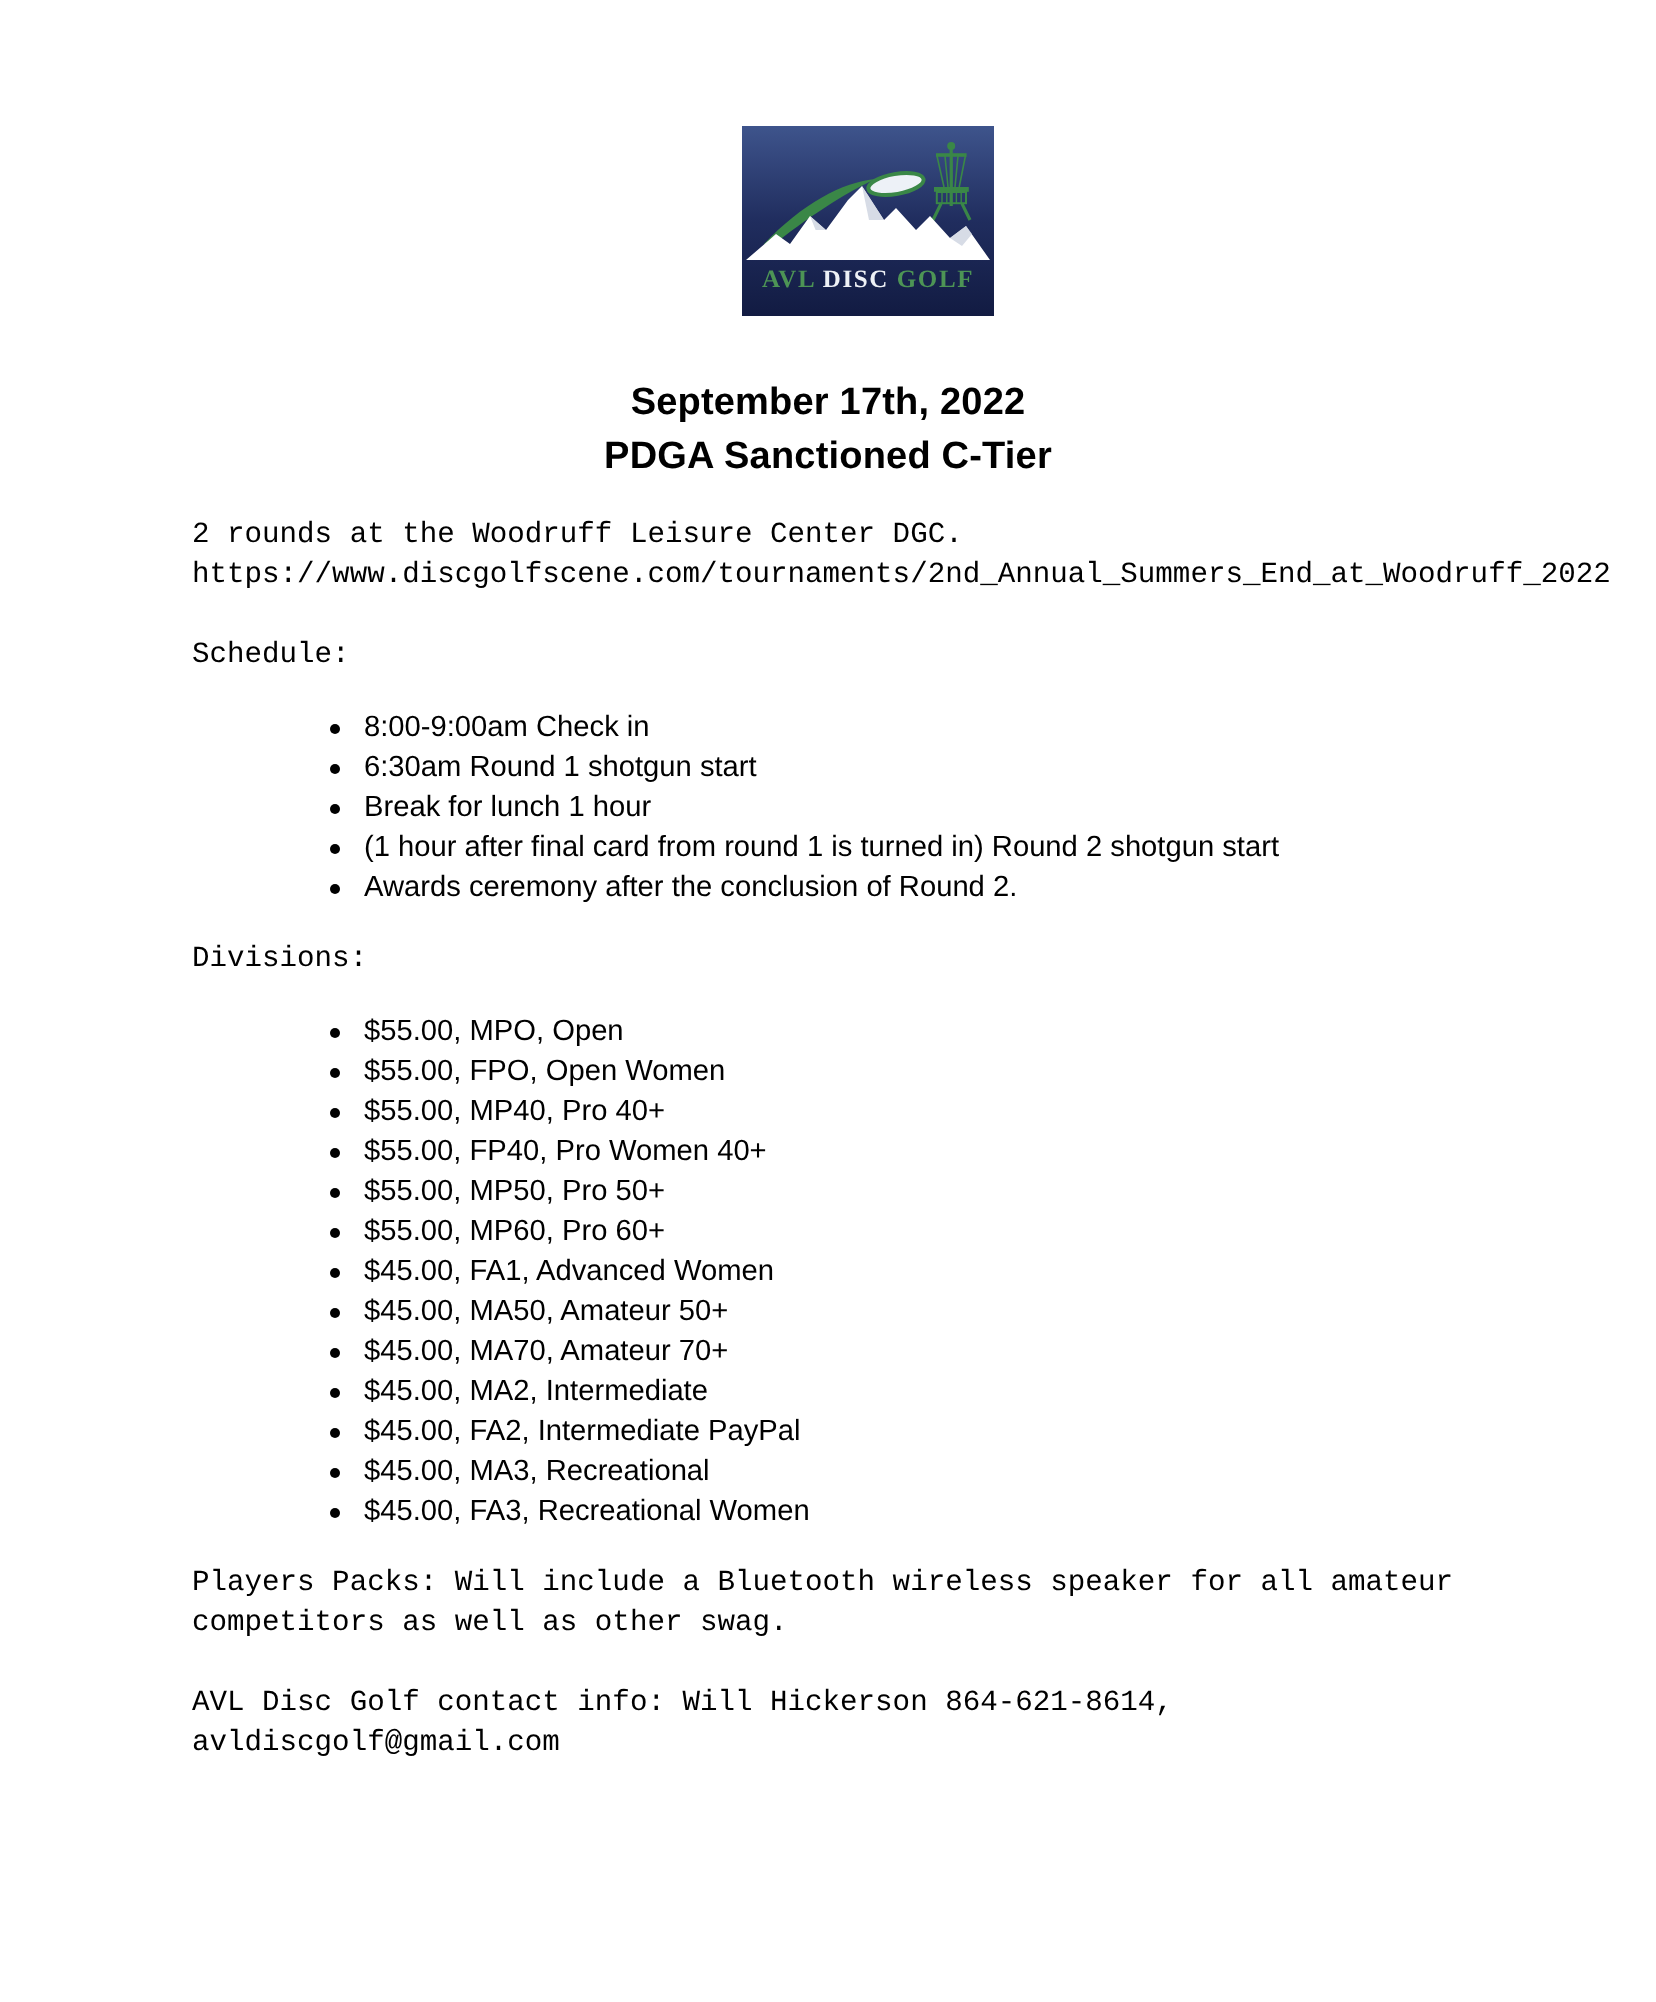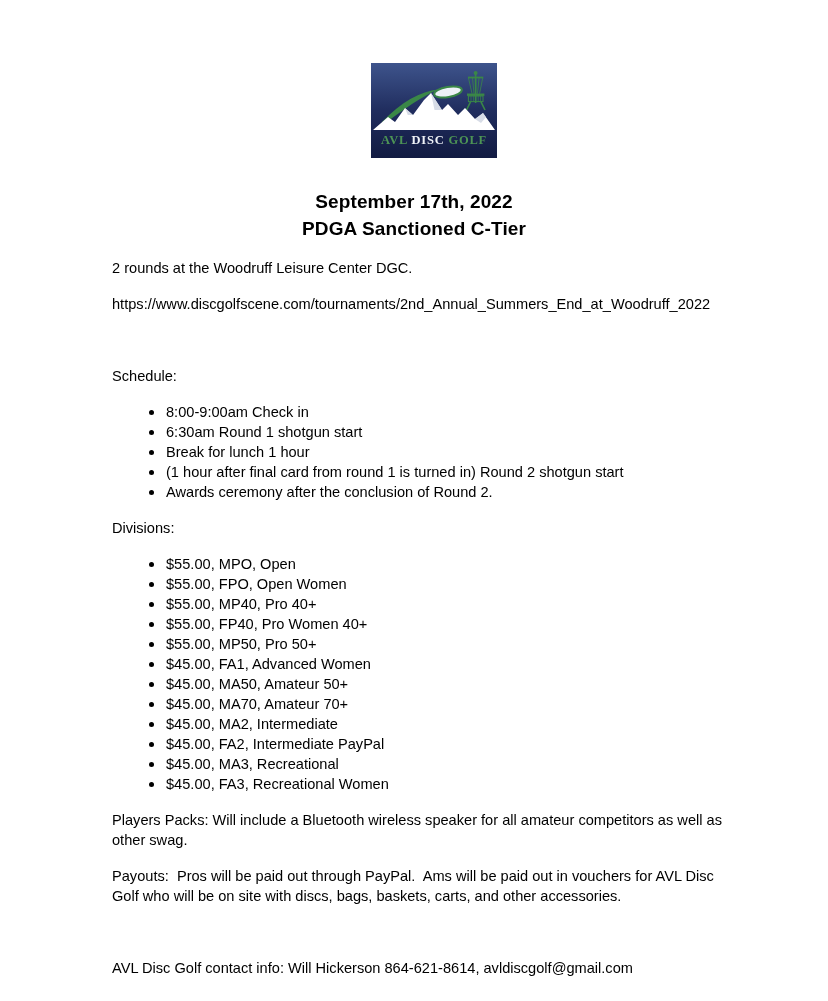--- a/index.html
+++ b/index.html
@@ -22,25 +22,25 @@
     font-size: 19px;
     line-height: 27px;
     letter-spacing: 0.1px;
   }
   .doc {
     margin: 16px 0 0 96px;
     width: 661px;
     font-size: 14.6px;
     line-height: 20px;
   }
-  .para { margin: 16px; white-space: pre-wrap; }
+  .para { margin: 0; white-space: pre-wrap; font-family: Liberation Mono, monospace; }
   .spacer { height: 20px; }
   ul.bullet-list {
     list-style: none;
-    margin: 0;
+    margin: 16px;
     padding: 0 0 0 70px;
   }
   ul.bullet-list li {
     position: relative;
     line-height: 20px;
   }
   ul.bullet-list li::before {
     content: "";
     position: absolute;
     left: -17px; top: 8px;
@@ -106,28 +106,28 @@
       <li>Awards ceremony after the conclusion of Round 2.</li>
     </ul>
 
   <p class="para">Divisions:</p>
   <ul class="bullet-list">
       <li>$55.00, MPO, Open</li>
       <li>$55.00, FPO, Open Women</li>
       <li>$55.00, MP40, Pro 40+</li>
       <li>$55.00, FP40, Pro Women 40+</li>
       <li>$55.00, MP50, Pro 50+</li>
+      <li>$55.00, MP60, Pro 60+</li>
       <li>$45.00, FA1, Advanced Women</li>
       <li>$45.00, MA50, Amateur 50+</li>
       <li>$45.00, MA70, Amateur 70+</li>
       <li>$45.00, MA2, Intermediate</li>
       <li>$45.00, FA2, Intermediate PayPal</li>
       <li>$45.00, MA3, Recreational</li>
       <li>$45.00, FA3, Recreational Women</li>
     </ul>
 
   <p class="para">Players Packs: Will include a Bluetooth wireless speaker for all amateur competitors as well as other swag.</p>
-  <p class="para">Payouts:  Pros will be paid out through PayPal.  Ams will be paid out in vouchers for AVL Disc Golf who will be on site with discs, bags, baskets, carts, and other accessories.</p>
 
   <div class="spacer"></div>
 
   <p class="para">AVL Disc Golf contact info: Will Hickerson 864-621-8614, avldiscgolf@gmail.com</p>
 </div>
 
 </body></html>

